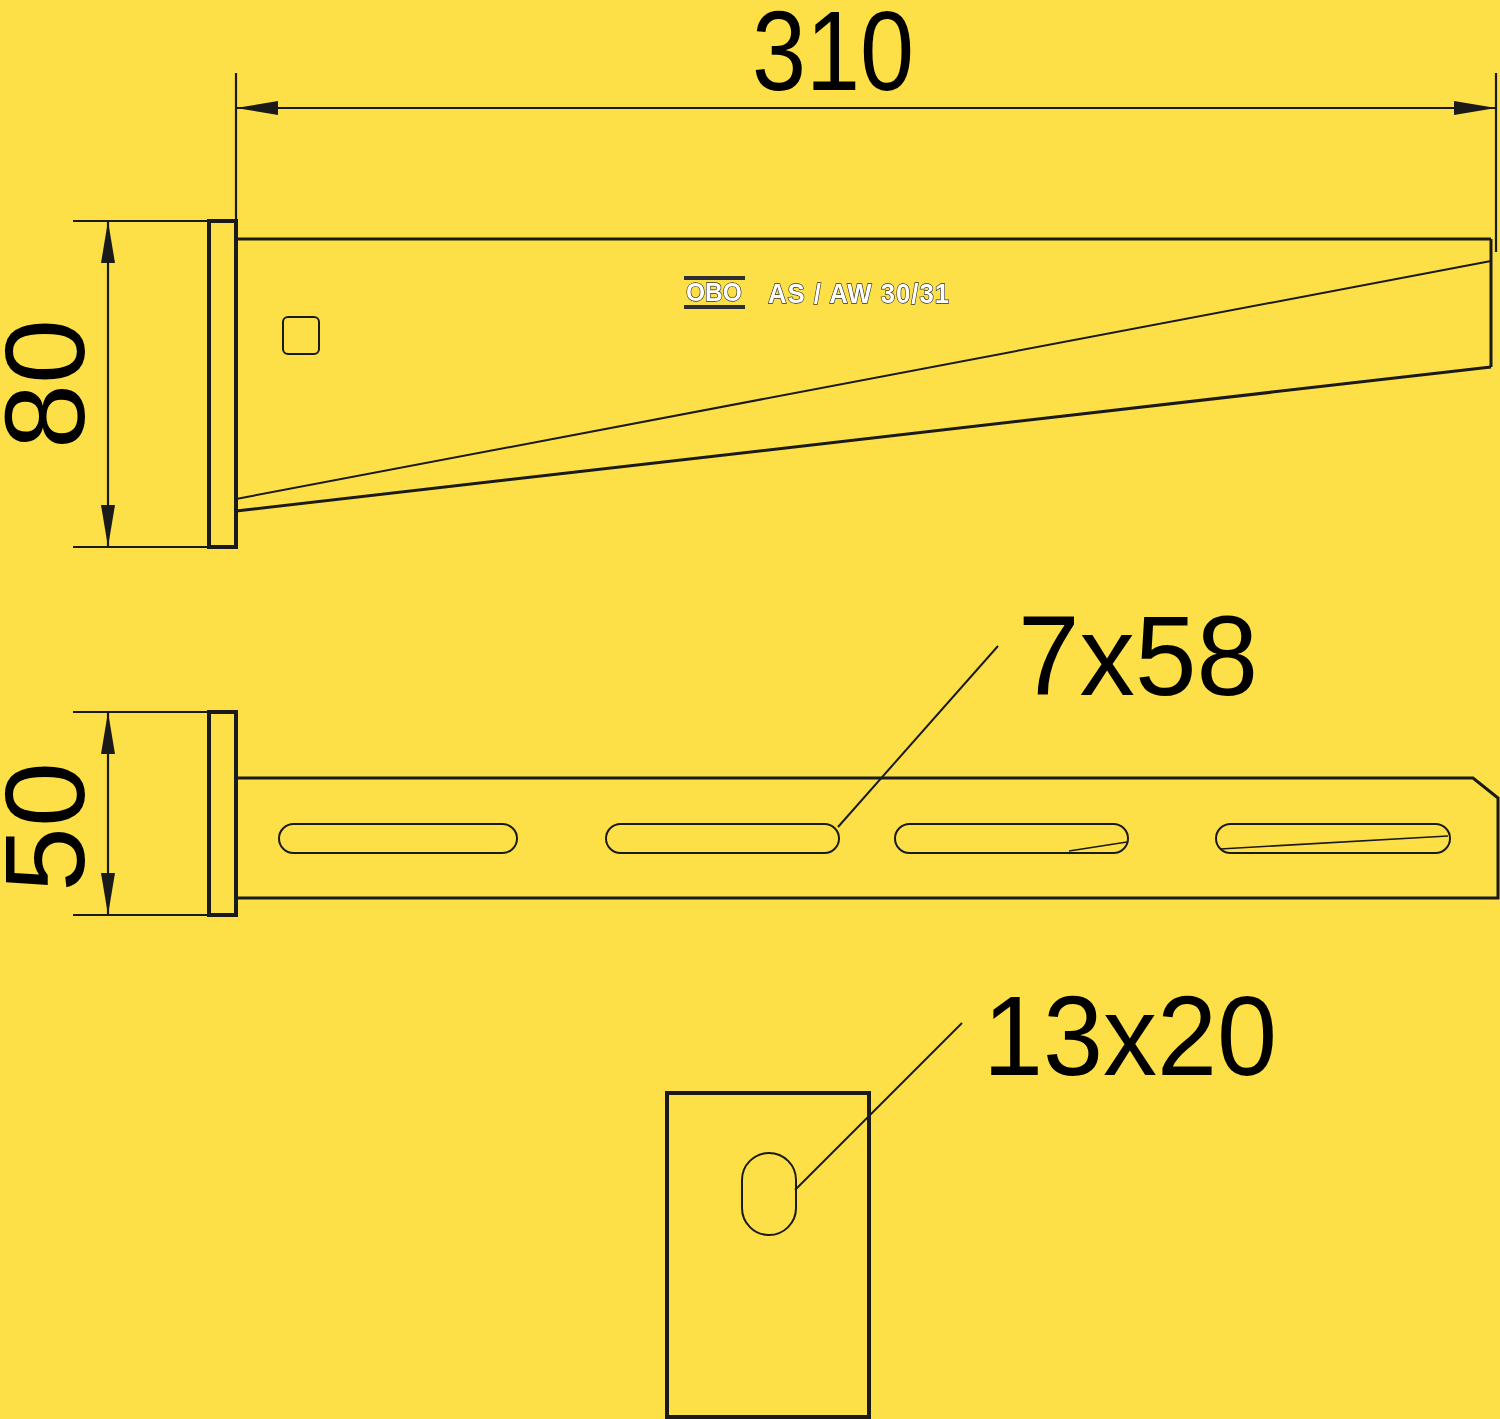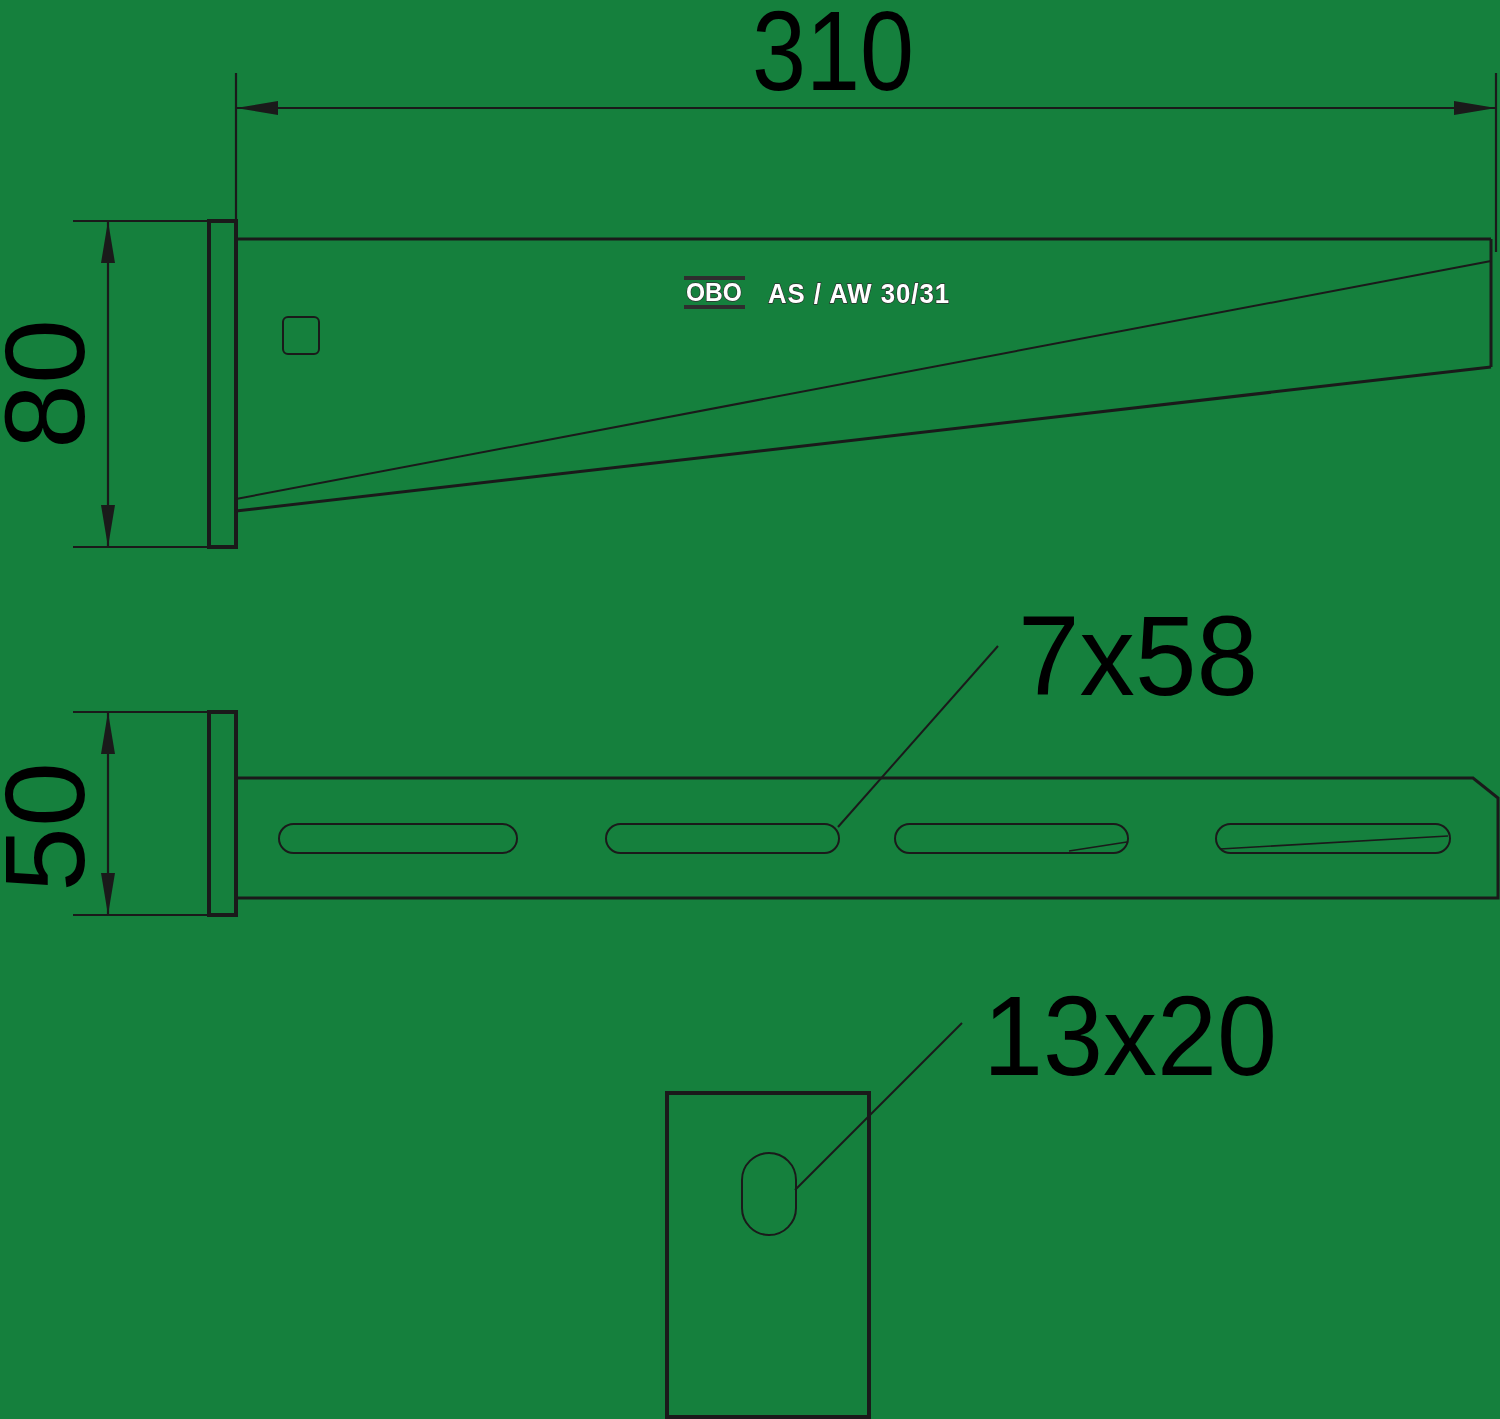--- a/index.html
+++ b/index.html
@@ -8,21 +8,21 @@
     background: #ffffff;
     width: 1500px;
     height: 1419px;
     overflow: hidden;
     font-family: "Liberation Sans", sans-serif;
   }
   .canvas {
     position: relative;
     width: 1500px;
     height: 1419px;
-    background: #15803d;
+    background: #fde047;
   }
   svg { display: block; }
   .outline   { stroke: #1a1a1a; stroke-width: 3;   fill: none; }
   .thick     { stroke: #1a1a1a; stroke-width: 4;   fill: none; }
   .dimline   { stroke: #1a1a1a; stroke-width: 2.2; fill: none; }
   .thinline  { stroke: #1a1a1a; stroke-width: 2;   fill: none; }
   .hairline  { stroke: #1a1a1a; stroke-width: 1.6; fill: none; }
   .arrow     { fill: #1a1a1a; stroke: none; }
   .dimtext {
     fill: #000000;

